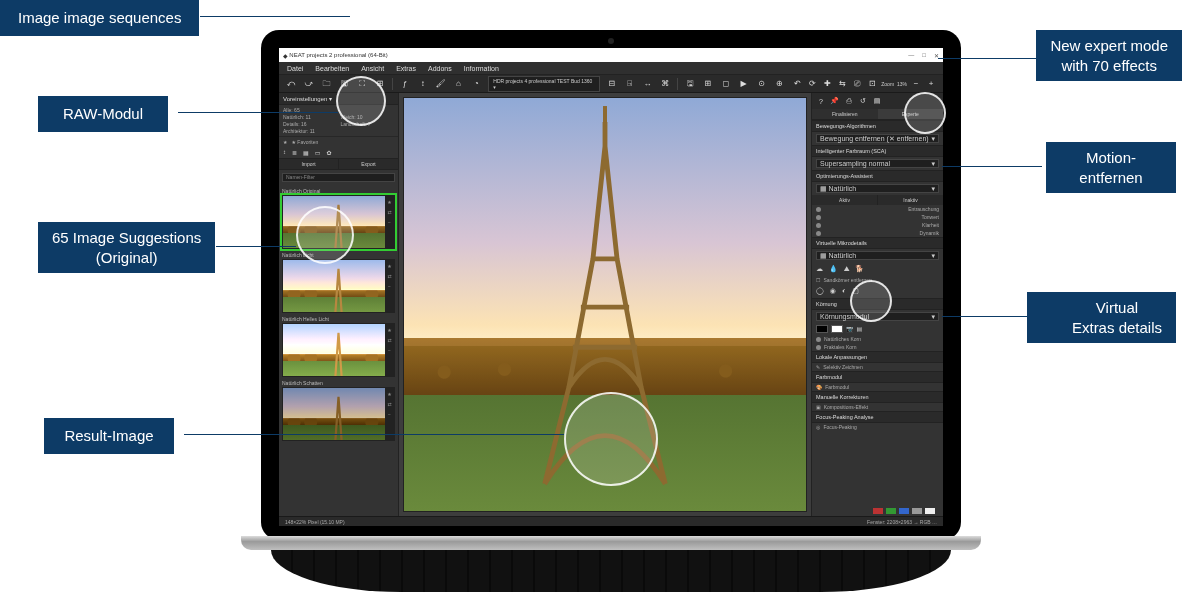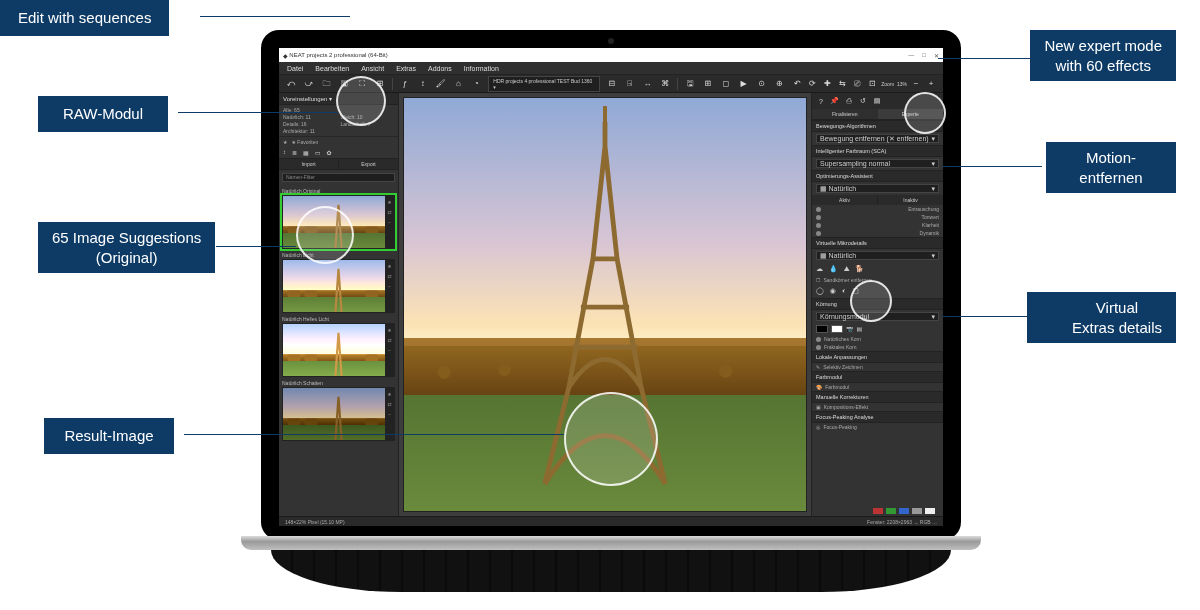--- a/index.html
+++ b/index.html
@@ -243,41 +243,41 @@
   .btm-pills {
     position:absolute; right:8px; bottom:12px; display:flex; gap:3px;
   }
   .btm-pills span {
     width:10px;height:6px;display:block;
   }
 </style>
 </head>
 <body>
 
-<div class="callout" style="left:0;top:0;">Edit with sequences</div>
+<div class="callout" style="left:0;top:0;">Image image sequences</div>
 <div class="callout-line" style="left:200px;top:16px;width:150px;"></div>
 
 <div class="callout" style="left:38px;top:96px;">RAW-Modul</div>
 <div class="callout-line" style="left:178px;top:112px;width:160px;"></div>
 <div class="callout-circle" style="left:336px;top:76px;width:50px;height:50px;"></div>
 
 <div class="callout twoline" style="left:38px;top:222px;">
   <div>65 Image Suggestions</div>
   <div>(Original)</div>
 </div>
 <div class="callout-line" style="left:216px;top:246px;width:80px;"></div>
 <div class="callout-circle" style="left:296px;top:206px;width:58px;height:58px;"></div>
 
 <div class="callout" style="left:44px;top:418px;">Result-Image</div>
 <div class="callout-line" style="left:184px;top:434px;width:380px;"></div>
 <div class="callout-circle" style="left:564px;top:392px;width:94px;height:94px;"></div>
 
-<div class="callout twoline" style="right:24px;top:30px;text-align:center;">
+<div class="callout twoline" style="right:18px;top:30px;text-align:center;">
   <div>New expert mode</div>
-  <div>with 60 effects</div>
+  <div>with 70 effects</div>
 </div>
 <div class="callout-line" style="left:938px;top:58px;width:98px;"></div>
 <div class="callout-circle" style="left:904px;top:92px;width:42px;height:42px;"></div>
 
 <div class="callout twoline" style="right:24px;top:142px;margin-left:24px;">
   <div>Motion-</div>
   <div>entfernen</div>
 </div>
 <div class="callout-line" style="left:942px;top:166px;width:100px;"></div>
 

